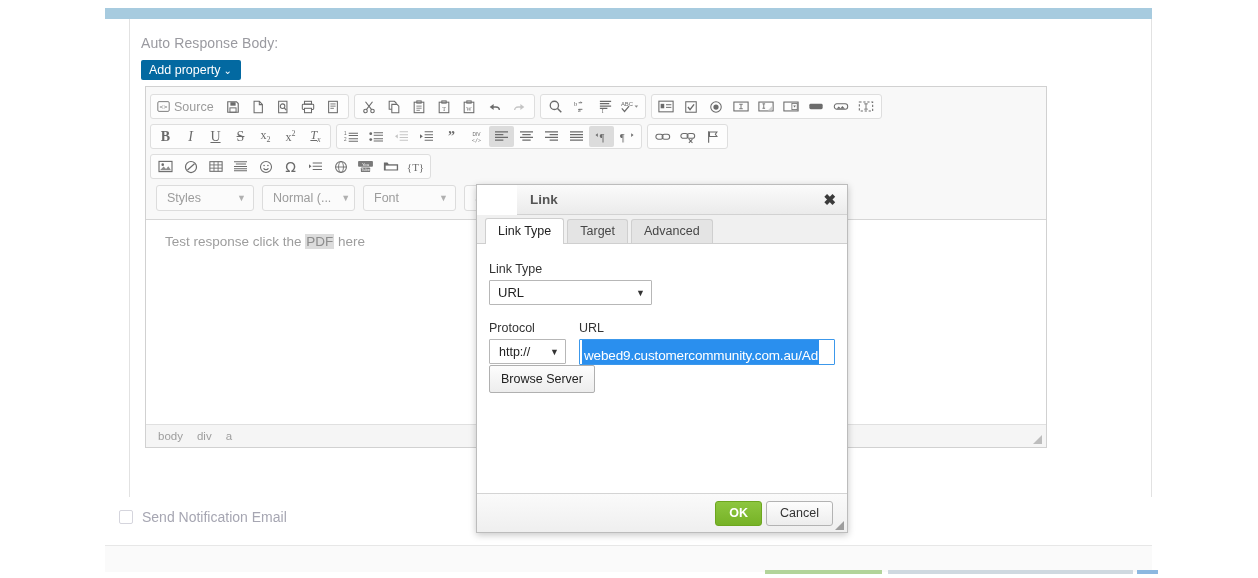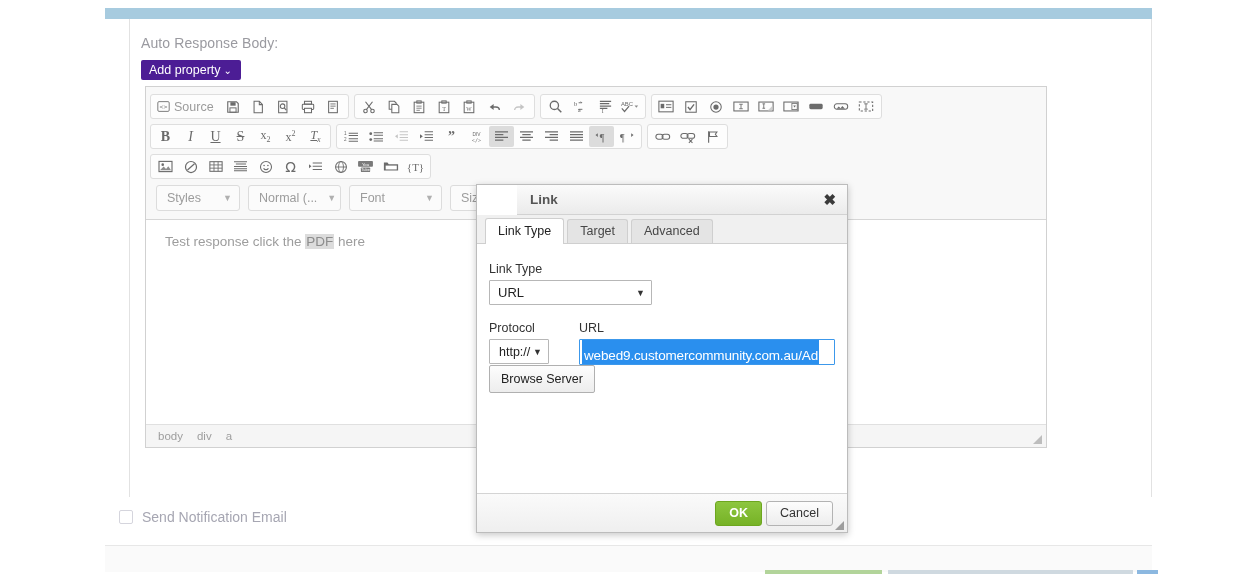--- a/index.html
+++ b/index.html
@@ -52,21 +52,21 @@
 
   
   .field-label{
     position:absolute; left:141px; top:35px;
     font-size:14px; color:#9a9aa0; letter-spacing:.1px;
   }
 
   .add-property{
     position:absolute; left:141px; top:60px;
     height:20px; padding:2px 9px 2px 8px;
-    background:#4c1d95; color:#ffffff;
+    background:#0369a1; color:#ffffff;
     font-size:12.5px; line-height:16px;
     border-radius:2px; white-space:nowrap;
   }
   .add-property .caret-txt{ font-size:10px; margin-left:3px; }
 
   
   #ck{
     position:absolute; left:145px; top:86px;
     width:902px; height:362px;
     border:1px solid #d1d1d1;
@@ -101,21 +101,21 @@
   
   .ck-combos{ display:flex; align-items:center; padding:3px 4px 5px 6px; }
   .combo{
     height:26px; border:1px solid #dcdcdc; border-radius:3px;
     background:#fbfbfb; color:#9c9c9c; font-size:12.5px;
     display:flex; align-items:center; justify-content:space-between;
     padding:0 7px 0 10px; margin-right:8px;
     white-space:nowrap; overflow:hidden;
   }
   .combo .arw{ color:#b0b0b0; font-size:9px; margin-left:10px; }
-  .combo.styles{ width:84px; }
+  .combo.styles{ width:98px; }
   .combo.format{ width:93px; }
   .combo.font{ width:93px; }
   .combo.size{ width:83px; }
 
   .ck-body{
     background:#ffffff;
     height:207px;
     position:relative;
   }
   .ck-text{
@@ -193,21 +193,21 @@
   .grp-label{ font-size:12.5px; color:#333; margin-bottom:4px; }
 
   .sel{
     height:25px; border:1px solid #b7b7b7; background:#fff;
     display:flex; align-items:center; justify-content:space-between;
     padding:0 6px 0 8px; font-size:13px; color:#222;
     border-radius:1px;
   }
   .sel .c{ font-size:9px; color:#333; }
   #linktype-select{ width:163px; }
-  #protocol-select{ width:60px; font-size:12.5px;padding-left:9px; }
+  #protocol-select{ width:77px; font-size:12.5px;padding-left:9px; }
 
   .row2{ display:flex; margin-top:16px; }
   .col-proto{ width:90px; }
   .col-url{ flex:1; }
   .url-input{
     height:26px; border:1px solid #3c98eb; background:#ffffff;
     display:flex; align-items:center; padding:0 2px;
     border-radius:1px; overflow:hidden;
   }
   .url-sel-text{

